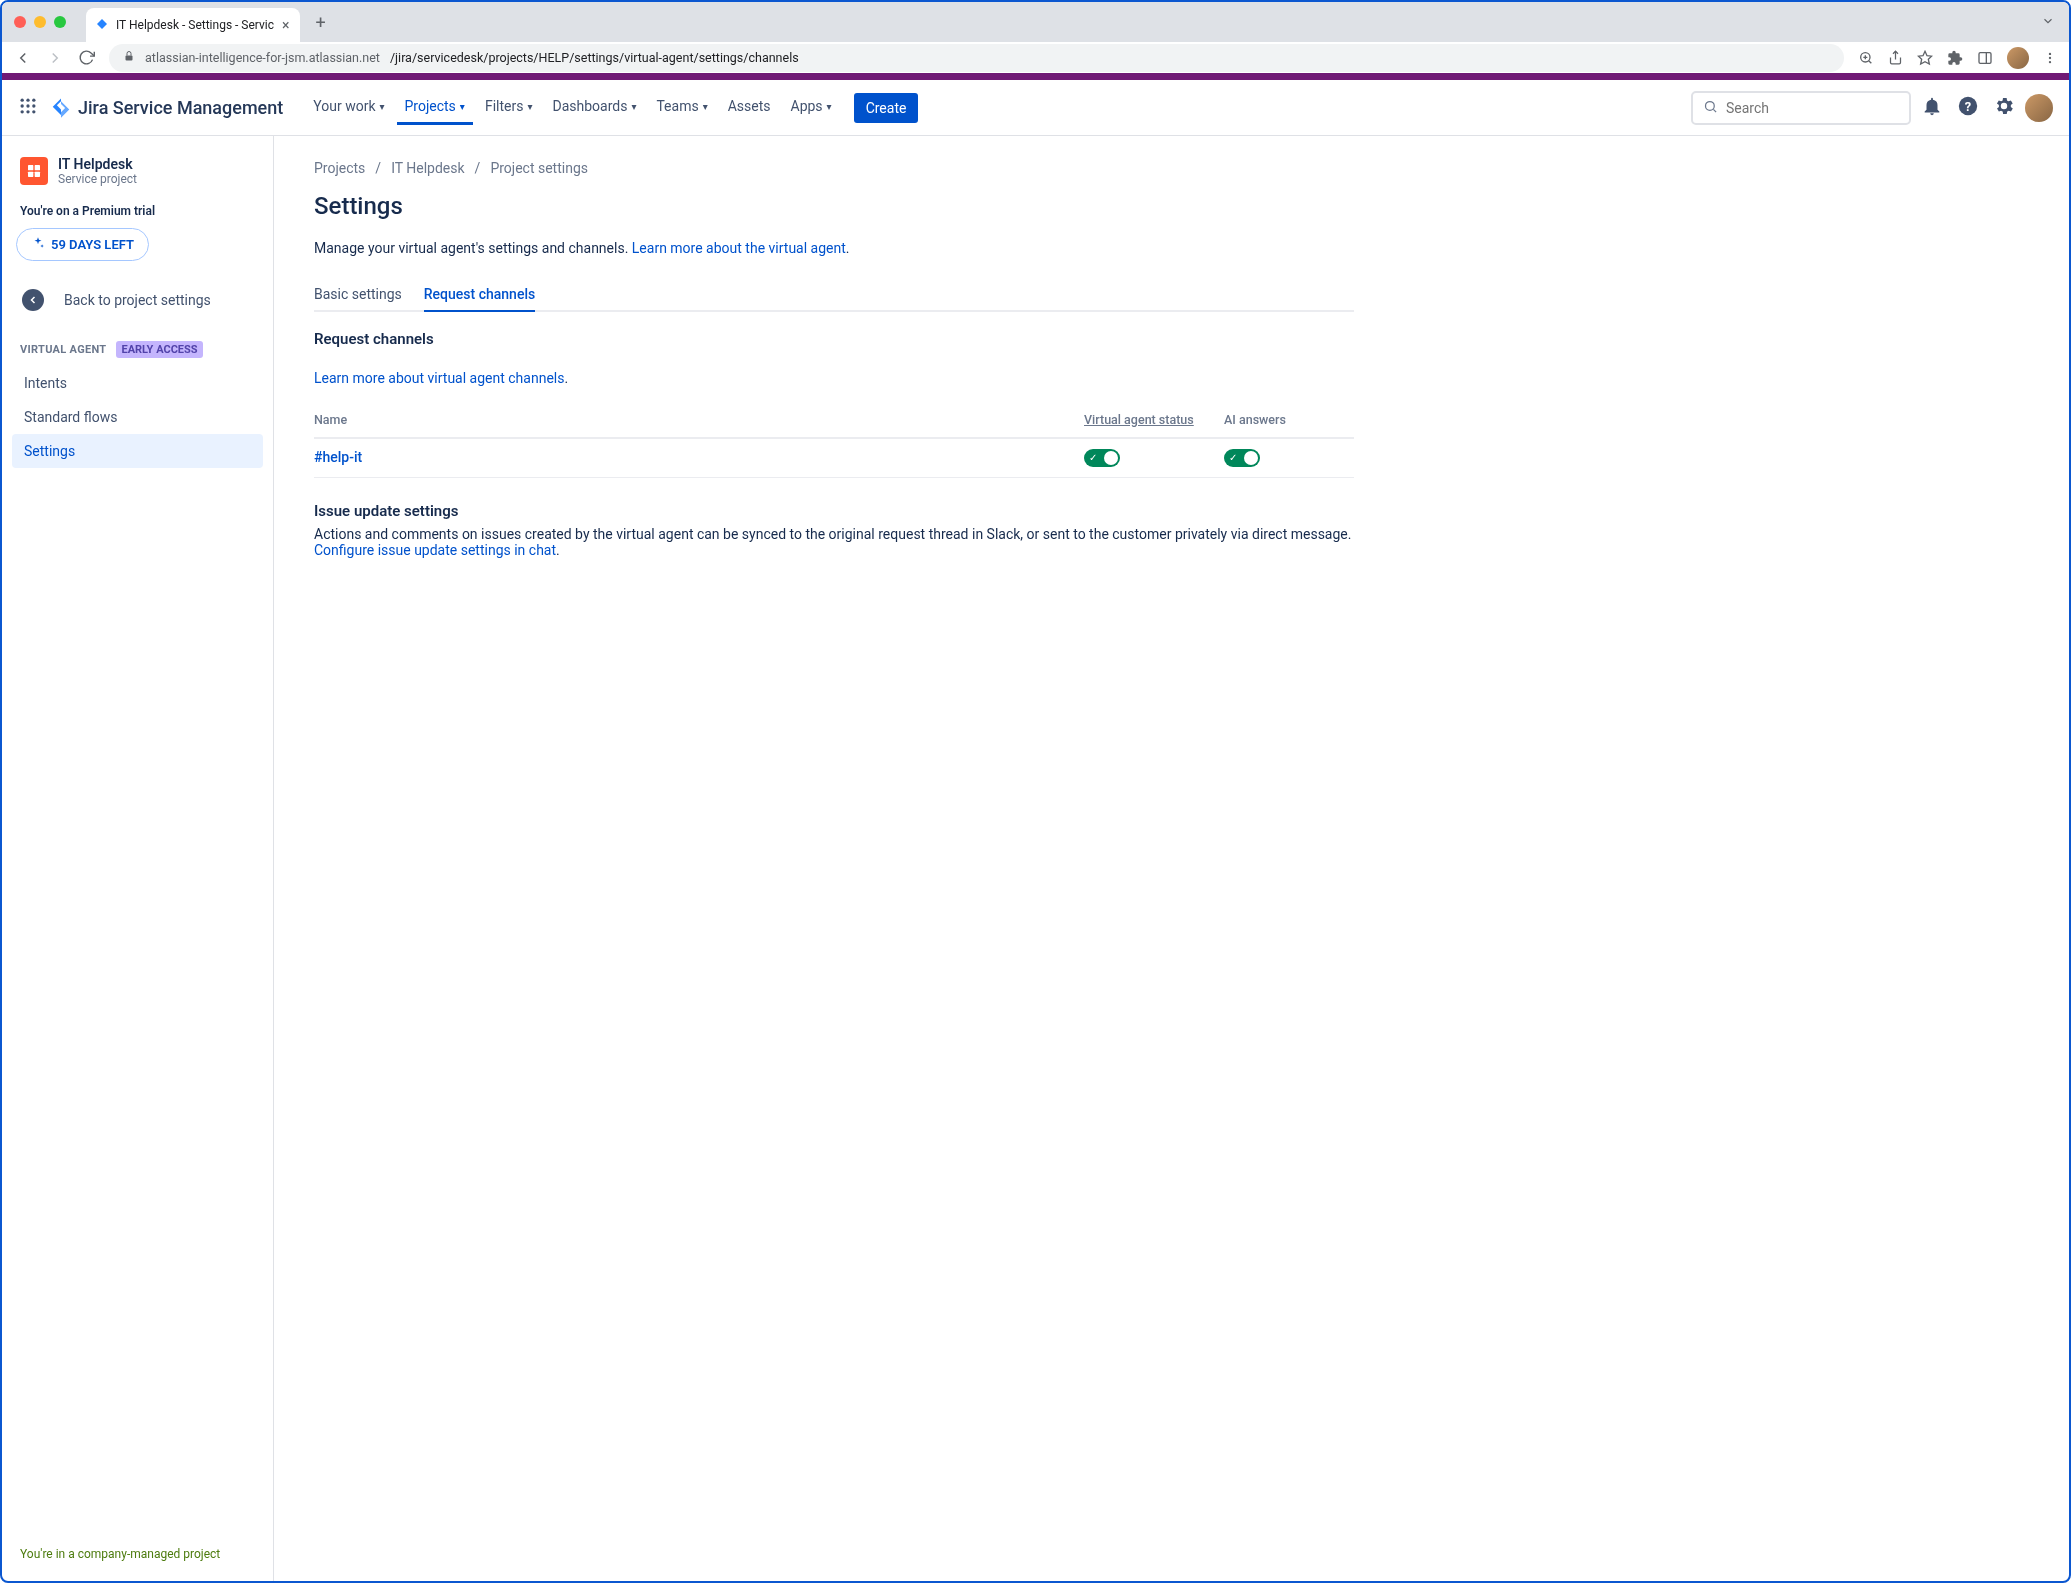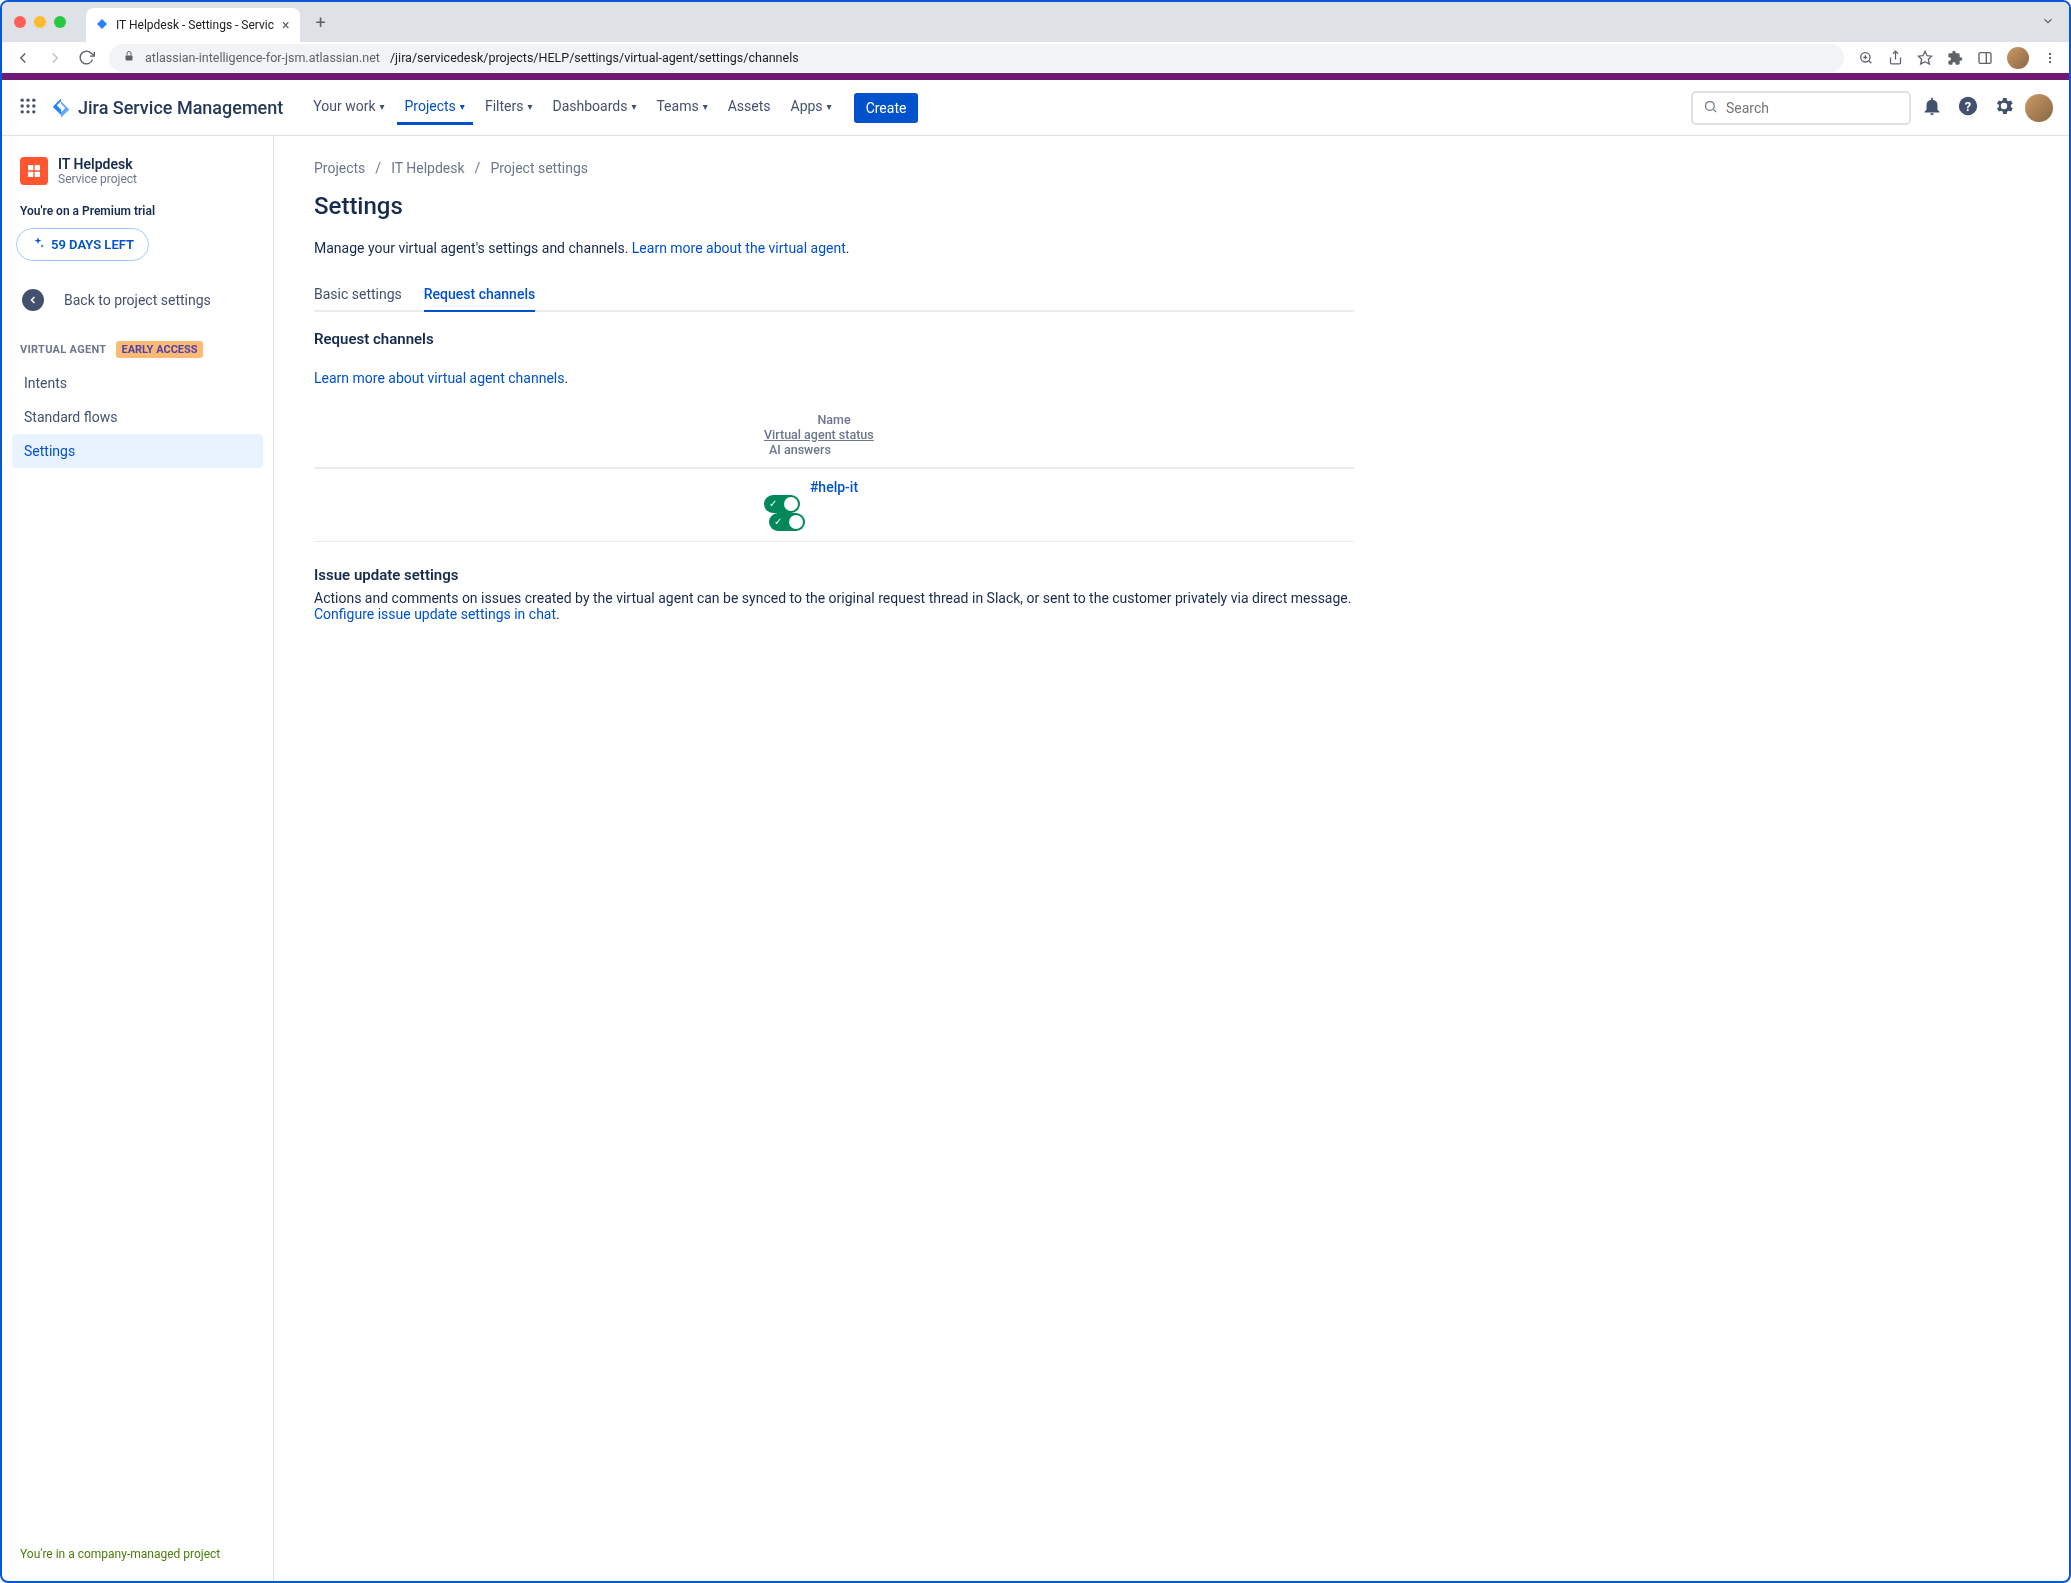--- a/index.html
+++ b/index.html
@@ -54,21 +54,21 @@
     .project-name { font-size: 14px; font-weight: 600; }
     .project-type { font-size: 12px; color: #6B778C; }
     .trial-line { font-size: 12px; font-weight: 600; padding: 4px 8px 10px 8px; }
     .days-pill { display: inline-flex; align-items: center; gap: 6px; border: 1px solid #A5C7FF; color: #0052CC; border-radius: 20px; padding: 7px 14px; font-size: 13px; font-weight: 600; margin-left: 4px; cursor: pointer; }
 
     .back-link { display: flex; align-items: center; gap: 20px; padding: 10px 10px; margin-top: 18px; cursor: pointer; color: #42526E; font-size: 14px;}
     .back-circle { width: 22px; height: 22px; border-radius: 50%; background: #42526E; color: #fff; display:flex; align-items:center; justify-content:center; }
 
     .section-label { display: flex; gap: 10px; align-items: center; padding: 20px 8px 8px 8px; }
     .section-label .va { font-size: 11px; font-weight: 700; color: #6B778C; letter-spacing: 0.3px; }
-    .ea-lozenge { font-size: 11px; font-weight: 700; color: #5243AA; background: #fdba74; border-radius: 3px; padding: 2px 5px; }
+    .ea-lozenge { font-size: 11px; font-weight: 700; color: #5243AA; background: #c4b5fd; border-radius: 3px; padding: 2px 5px; }
 
     .side-item { padding: 9px 12px; border-radius: 4px; cursor: pointer; color: #42526E; font-size: 14px; }
     .side-item.active { background: #E9F2FF; color: #0052CC; }
 
     .sidebar-footer { margin-top: auto; padding: 10px 8px; font-size: 12px; color: #4d7c0f; }
 
     
     .content { flex: 1; padding: 24px 40px; max-width: 1120px; }
     .breadcrumbs { display: flex; gap: 10px; color: #6B778C; font-size: 14px; margin-bottom: 16px; }
     .breadcrumbs a { color: #6B778C; text-decoration: none; cursor: pointer; }
@@ -78,21 +78,21 @@
     .lead a, .linky { color: #0052CC; text-decoration: none; cursor: pointer; }
 
     .tabs { display: flex; gap: 22px; border-bottom: 2px solid #EBECF0; margin-bottom: 18px; }
     .tab { padding-bottom: 8px; cursor: pointer; color: #42526E; border-bottom: 2px solid transparent; margin-bottom: -2px; }
     .tab.active { color: #0052CC; border-bottom-color: #0052CC; font-weight: 500; }
 
     h3.sec { font-size: 15px; font-weight: 600; margin-bottom: 6px; }
     p.sec-desc { font-size: 14px; color: #172B4D; margin-bottom: 16px; }
 
     .table { width: 100%; }
-    .trow { display: flex; align-items: center; border-bottom: 1px solid #EBECF0; padding: 10px 0; flex-direction: column; }
+    .trow { display: flex; align-items: flex-start; border-bottom: 1px solid #EBECF0; padding: 10px 0; }
     .trow.head { font-size: 12.5px; color: #6B778C; font-weight: 500; border-bottom: 2px solid #EBECF0; }
     .col-name { flex: 1; }
     .col-status { width: 140px; text-decoration: underline; }
     .col-ai { width: 130px; }
     .channel-link { color: #0052CC; font-weight: 500; cursor: pointer; }
 
     .toggle { width: 36px; height: 18px; border-radius: 20px; background: #00875A; position: relative; cursor: pointer; display: flex; align-items: center; }
     .toggle::before { content: ""; position: absolute; right: 2px; width: 14px; height: 14px; background: #fff; border-radius: 50%; }
     .toggle .check { position: absolute; left: 5px; color: #fff; font-size: 10px; line-height: 1; }
 

